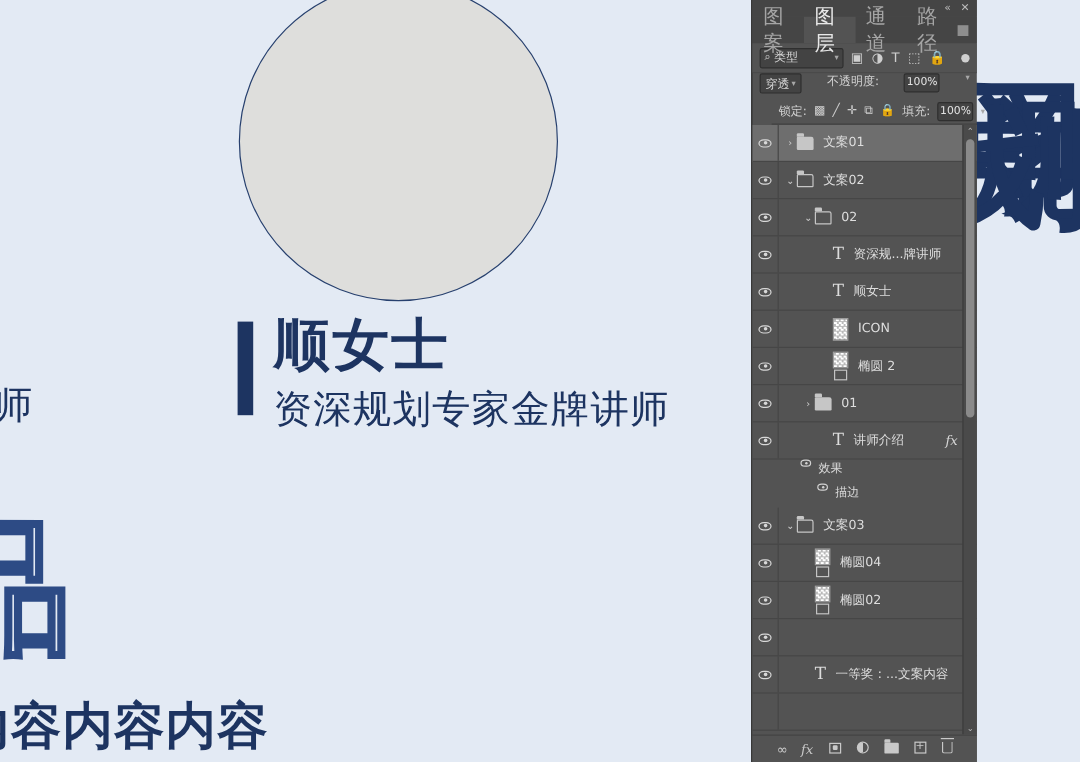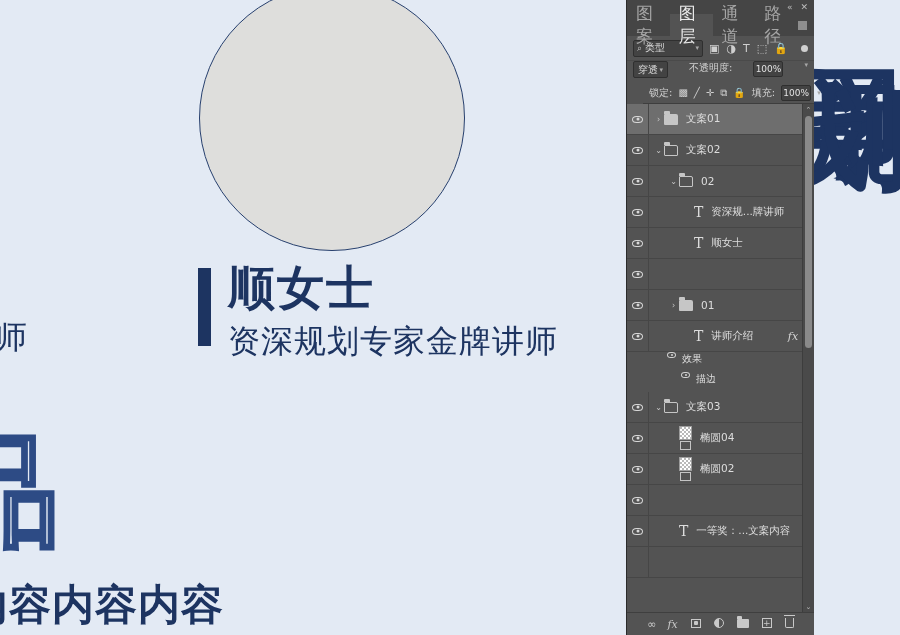--- a/index.html
+++ b/index.html
@@ -478,20 +478,40 @@
           <span class="ly-thumb" style="">
             <span class="t-ico">T</span>
           </span>
           <span class="ly-name">顺女士</span>
         </div>
       </div>
       <div class="ly-row">
         <div class="ly-eye">
           <span class="eye-glyph"></span>
         </div>
+        <div class="ly-body" style="padding-left:34px">
+          <span class="ly-arrow"></span>
+          <span class="ly-thumb" style="">
+            <span class="px-thumb"></span>
+          </span>
+          <span class="ly-name">ICON</span>
+        </div>
+      </div>
+      <div class="ly-row">
+        <div class="ly-eye">
+          <span class="eye-glyph"></span>
+        </div>
+        <div class="ly-body" style="padding-left:34px">
+          <span class="ly-arrow"></span>
+          <span class="ly-thumb" style="display:flex;flex-direction:column;align-items:center;">
+            <span class="px-thumb small"></span>
+            <span class="mask-ico"></span>
+          </span>
+          <span class="ly-name">椭圆 2</span>
+        </div>
       </div>
       <div class="ly-row">
         <div class="ly-eye">
           <span class="eye-glyph"></span>
         </div>
         <div class="ly-body" style="padding-left:19px">
           <span class="ly-arrow">›</span>
           <span class="ly-thumb" style="">
             <span class="folder-ico"></span>
           </span>

